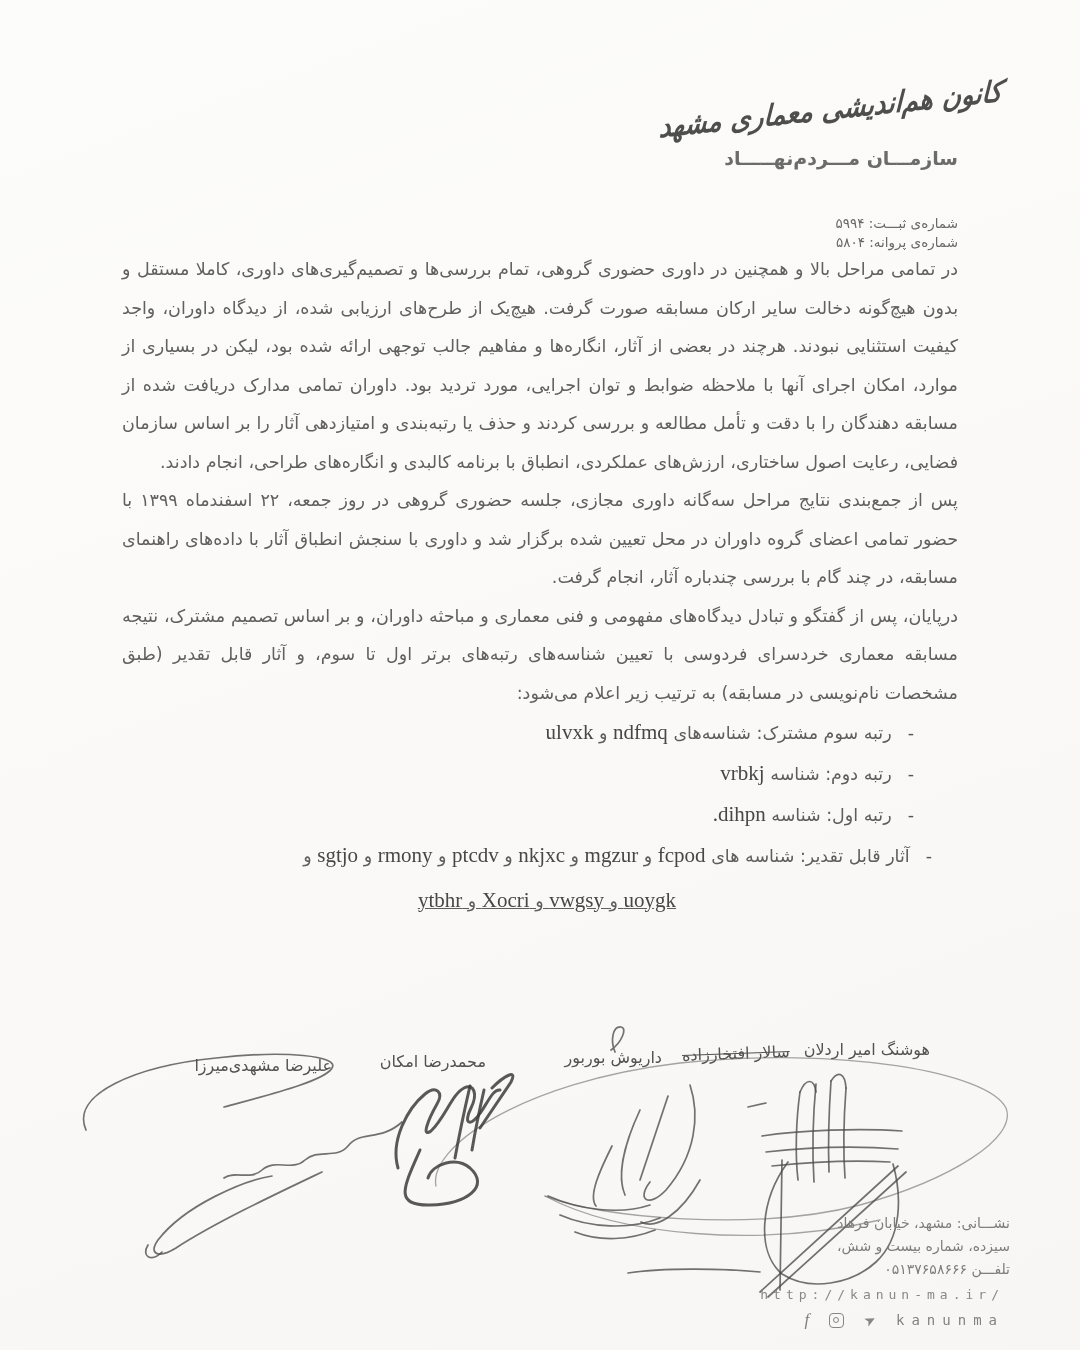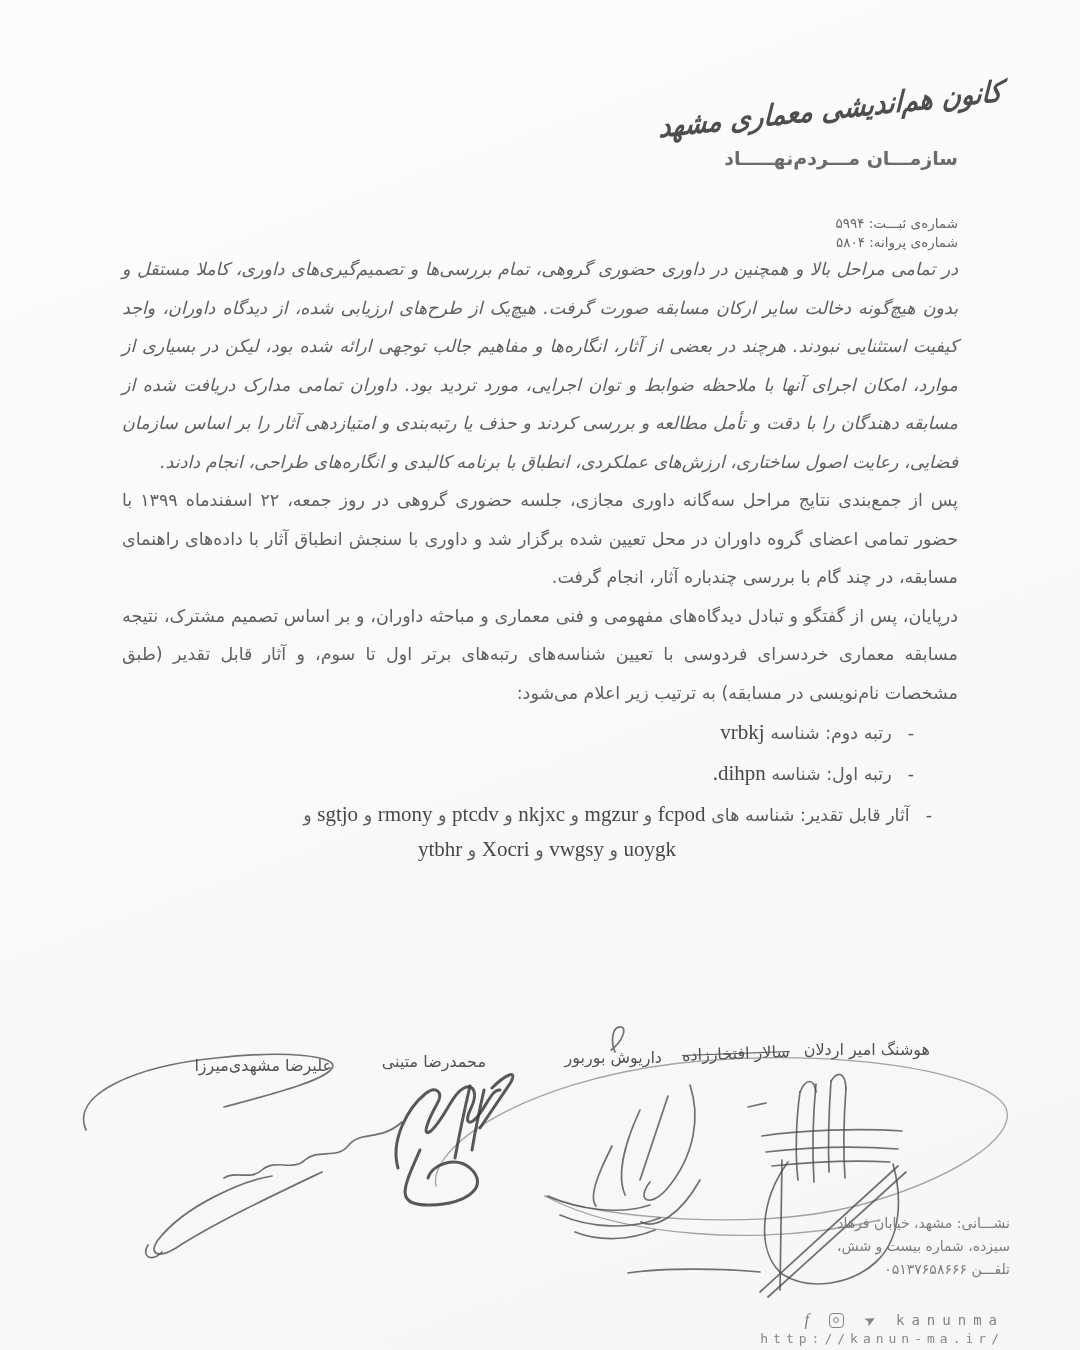--- a/index.html
+++ b/index.html
@@ -19,48 +19,48 @@
   }
   .org{position:absolute;top:146px;right:122px;text-align:right;direction:rtl;
        font-size:19px;font-weight:600;color:#6b6b6b;line-height:25px;letter-spacing:.5px;}
   .regnums{position:absolute;top:206px;right:122px;text-align:right;direction:rtl;
        font-size:13.5px;color:#686868;line-height:19px;margin-top:8px;}
   
   .main{position:absolute;top:250px;left:122px;right:122px;direction:rtl;}
   .main p{
     margin:0;text-align:justify;font-size:17.5px;line-height:38.5px;color:#606060;
   }
-  .p1{margin-bottom:5px;font-style:italic;}
+  .p1{margin-bottom:5px;}
   .p2{margin-bottom:5px;}
   .p3{margin-bottom:27px;}
   .closing{margin-top:42px;}
   
   .res-item{direction:rtl;text-align:right;font-size:17.5px;line-height:40px;color:#5d5d5d;padding-right:44px;}
   .res-item.wide{padding-right:26px;}
   .res-item .dash{display:inline-block;margin-left:16px;color:#555;}
   .code{font-family:"Liberation Serif","DejaVu Serif",serif;font-size:21px;color:#474747;}
-  .res-line2{text-align:center;padding-left:40px;line-height:28px;}
+  .res-line2{text-align:center;padding-left:40px;line-height:48px;text-decoration:underline;}
   
   .signame{position:absolute;font-size:16px;font-weight:500;color:#525252;direction:rtl;white-space:nowrap;}
   .sig-ardalan{top:1040px;right:150px;}
   .sig-eftekhar{top:1044px;right:290px;}
   .sig-bourbour{top:1048px;right:418px;}
   .sig-matini{top:1052px;right:594px;}
   .sig-mirza{top:1056px;right:748px;}
   .struck{text-decoration:line-through;transform:rotate(-2deg);}
   
   .signatures{position:absolute;left:0;top:0;width:1080px;height:1350px;pointer-events:none;}
   .signatures path{fill:none;stroke:#4a4a4a;stroke-linecap:round;stroke-width:1.7;opacity:.78;}
   .signatures .dark path{stroke:#3c3c3c;stroke-width:3;opacity:.85;}
   .signatures .faint path{stroke:#6a6a6a;stroke-width:1.3;opacity:.6;}
   
   .footer{position:absolute;top:1212px;right:70px;text-align:right;direction:rtl;
           font-size:14px;color:#7d7d7d;line-height:23px;}
   .site{position:absolute;top:1287px;right:76px;font-size:13px;color:#888;
-        letter-spacing:5px;font-family:"DejaVu Sans Mono","Liberation Mono",monospace;margin-top:44px;}
+        letter-spacing:5px;font-family:"DejaVu Sans Mono","Liberation Mono",monospace;}
   .social{position:absolute;top:1310px;right:76px;display:flex;align-items:center;
           flex-direction:row;gap:20px;color:#868686;}
   .fb{font-family:"Liberation Serif",serif;font-size:17px;font-style:italic;color:#808080;}
   .insta{position:relative;width:13px;height:13px;border:1.4px solid #868686;border-radius:4px;display:inline-block;}
   .insta::after{content:"";position:absolute;left:3.2px;top:3.2px;width:4px;height:4px;
                 border:1.2px solid #868686;border-radius:50%;}
   .tg{display:inline-block;font-size:14px;color:#868686;transform:rotate(-28deg);}
   .handle{font-size:14px;letter-spacing:7px;color:#828282;
           font-family:"DejaVu Sans Mono","Liberation Mono",monospace;}
 </style>
@@ -76,30 +76,31 @@
   <div class="regnums">
     <div>شماره‌ی ثبـــت: ۵۹۹۴</div>
     <div>شماره‌ی پروانه: ۵۸۰۴</div>
   </div>
 
   <div class="main">
     <p class="p1">در تمامی مراحل بالا و همچنین در داوری حضوری گروهی، تمام بررسی‌ها و تصمیم‌گیری‌های داوری، کاملا مستقل و بدون هیچ‌گونه دخالت سایر ارکان مسابقه صورت گرفت. هیچ‌یک از طرح‌های ارزیابی شده، از دیدگاه داوران، واجد کیفیت استثنایی نبودند. هرچند در بعضی از آثار، انگاره‌ها و مفاهیم جالب توجهی ارائه شده بود، لیکن در بسیاری از موارد، امکان اجرای آنها با ملاحظه ضوابط و توان اجرایی، مورد تردید بود. داوران تمامی مدارک دریافت شده از مسابقه دهندگان را با دقت و تأمل مطالعه و بررسی کردند و حذف یا رتبه‌بندی و امتیازدهی آثار را بر اساس سازمان فضایی، رعایت اصول ساختاری، ارزش‌های عملکردی، انطباق با برنامه کالبدی و انگاره‌های طراحی، انجام دادند.</p>
     <p class="p2">پس از جمع‌بندی نتایج مراحل سه‌گانه داوری مجازی،  جلسه حضوری گروهی در روز جمعه، ۲۲ اسفندماه ۱۳۹۹ با حضور تمامی اعضای گروه داوران در محل تعیین شده برگزار شد و داوری با سنجش انطباق آثار با داده‌های راهنمای مسابقه، در چند گام با بررسی چندباره آثار، انجام گرفت.</p>
     <p class="p3">درپایان، پس از گفتگو و تبادل دیدگاه‌های مفهومی و فنی معماری و مباحثه داوران، و بر اساس تصمیم مشترک، نتیجه مسابقه معماری خردسرای فردوسی با تعیین شناسه‌های رتبه‌های برتر اول تا سوم، و آثار قابل تقدیر (طبق مشخصات نام‌نویسی در مسابقه) به ترتیب زیر اعلام می‌شود:</p>
     <div id="results-list">
+        <div class="res-item"><span class="dash">-</span><span>رتبه سوم مشترک: شناسه‌های </span><span class="code">ndfmq</span> و <span class="code">ulvxk</span></div>
         <div class="res-item"><span class="dash">-</span><span>رتبه دوم: شناسه </span><span class="code">vrbkj</span></div>
         <div class="res-item"><span class="dash">-</span><span>رتبه اول: شناسه </span><span class="code">dihpn.</span></div>
         <div class="res-item wide"><span class="dash">-</span><span>آثار قابل تقدیر: شناسه های </span><span class="code">fcpod</span> و <span class="code">mgzur</span> و <span class="code">nkjxc</span> و <span class="code">ptcdv</span> و <span class="code">rmony</span> و <span class="code">sgtjo</span> و<div class="res-line2"><span class="code">uoygk</span> و <span class="code">vwgsy</span> و <span class="code">Xocri</span> و <span class="code">ytbhr</span></div></div>
       </div>
   </div>
 
   <span class="signame sig-ardalan">هوشنگ امیر اردلان</span>
   <span class="signame sig-eftekhar struck">سالار افتخارزاده</span>
   <span class="signame sig-bourbour">داریوش بوربور</span>
-  <span class="signame sig-matini">محمدرضا متینی</span>
+  <span class="signame sig-matini">محمدرضا امکان</span>
   <span class="signame sig-mirza">علیرضا مشهدی‌میرزا</span>
 
   <svg class="signatures" viewBox="0 0 1080 1350">
     <g>
       <path d="M615,1052 C610,1040 613,1026 621,1027 C628,1028 621,1043 611,1050"></path>
     </g>
     <g>
       <path d="M86,1130 C70,1094 136,1066 216,1058 C286,1050 340,1056 332,1068 C325,1081 268,1095 224,1107"></path>
       <path d="M402,1122 C380,1142 360,1130 348,1146 C336,1160 318,1148 305,1160 C292,1172 275,1158 262,1170 C250,1181 235,1170 224,1178"></path>
       <path d="M322,1172 C280,1192 216,1222 176,1248 C158,1259 148,1254 158,1240 C185,1205 245,1180 272,1176"></path>

